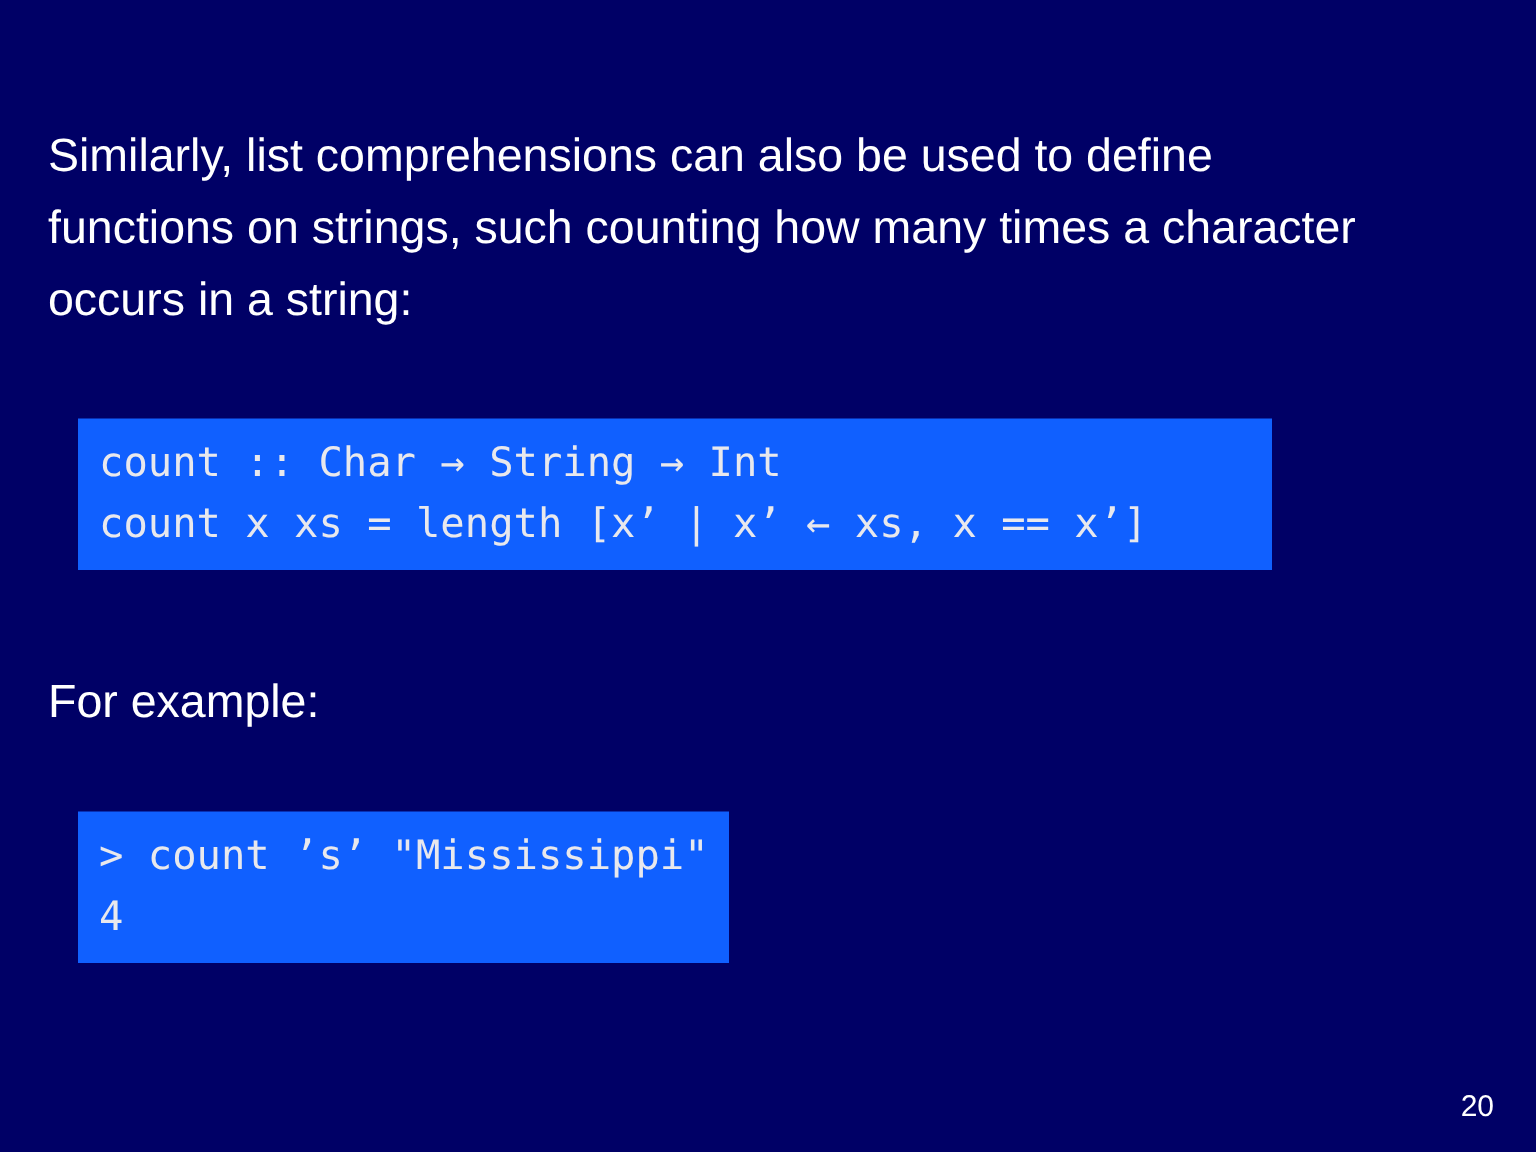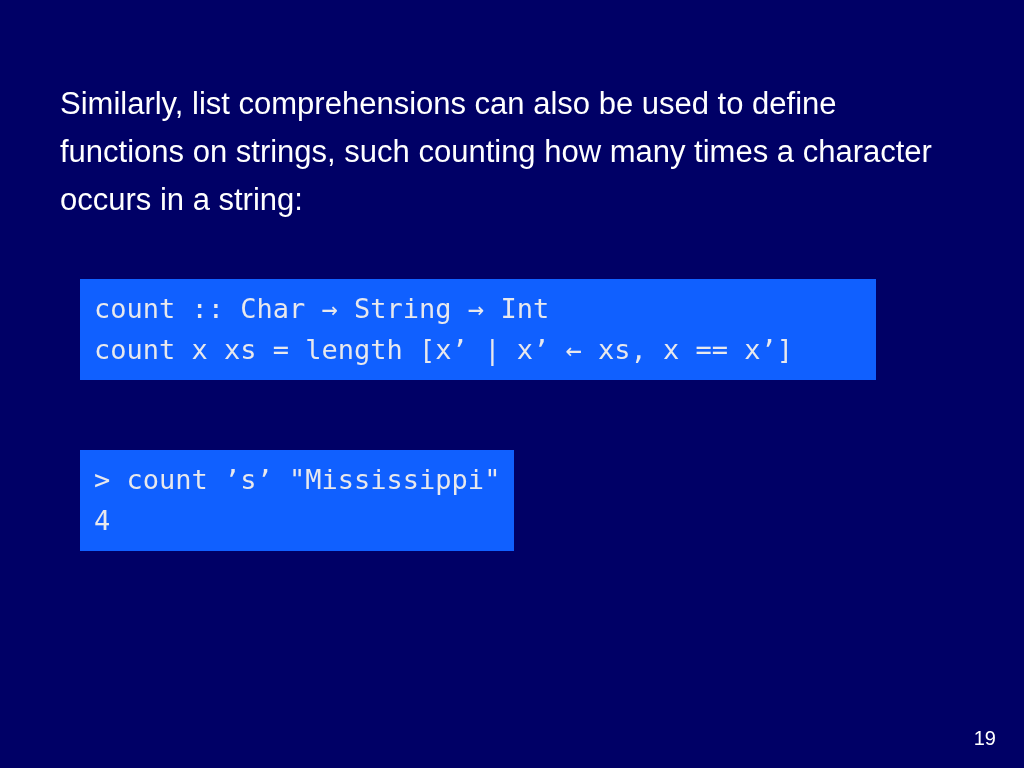--- a/index.html
+++ b/index.html
@@ -4,21 +4,21 @@
 <style>
   * { margin: 0; padding: 0; box-sizing: border-box; }
   html, body { width: 1024px; height: 768px; overflow: hidden; }
   body {
     background: #000066;
     color: #ffffff;
     font-family: Verdana, Geneva, sans-serif;
     position: relative;
   }
   .slide {
-    padding: 80px 60px 40px 60px;
+    padding: 80px 60px 40px 32px;
     width: 100%;
     height: 100%;
     position: relative;
   }
   .intro {
     font-size: 31px;
     line-height: 1.55;
     margin-bottom: 55px;
     max-width: 900px;
   }
@@ -51,19 +51,20 @@
 </head>
 <body>
 
 <div class="slide">
 
   <p class="intro">Similarly, list comprehensions can also be used to define functions on strings, such counting how many times a character occurs in a string:</p>
 
   <div class="codeblock code1"><span>count :: Char → String → Int</span>
 <span>count x xs = length [x’ | x’ ← xs, x == x’]</span></div>
 
+  <p class="subhead">For example:</p>
 
   <div class="codeblock code2"><span>&gt; count ’s’ "Mississippi"</span>
 <span>4</span></div>
 
-  <div class="pagenum">19</div>
+  <div class="pagenum">20</div>
 
 </div>
 
 </body></html>

